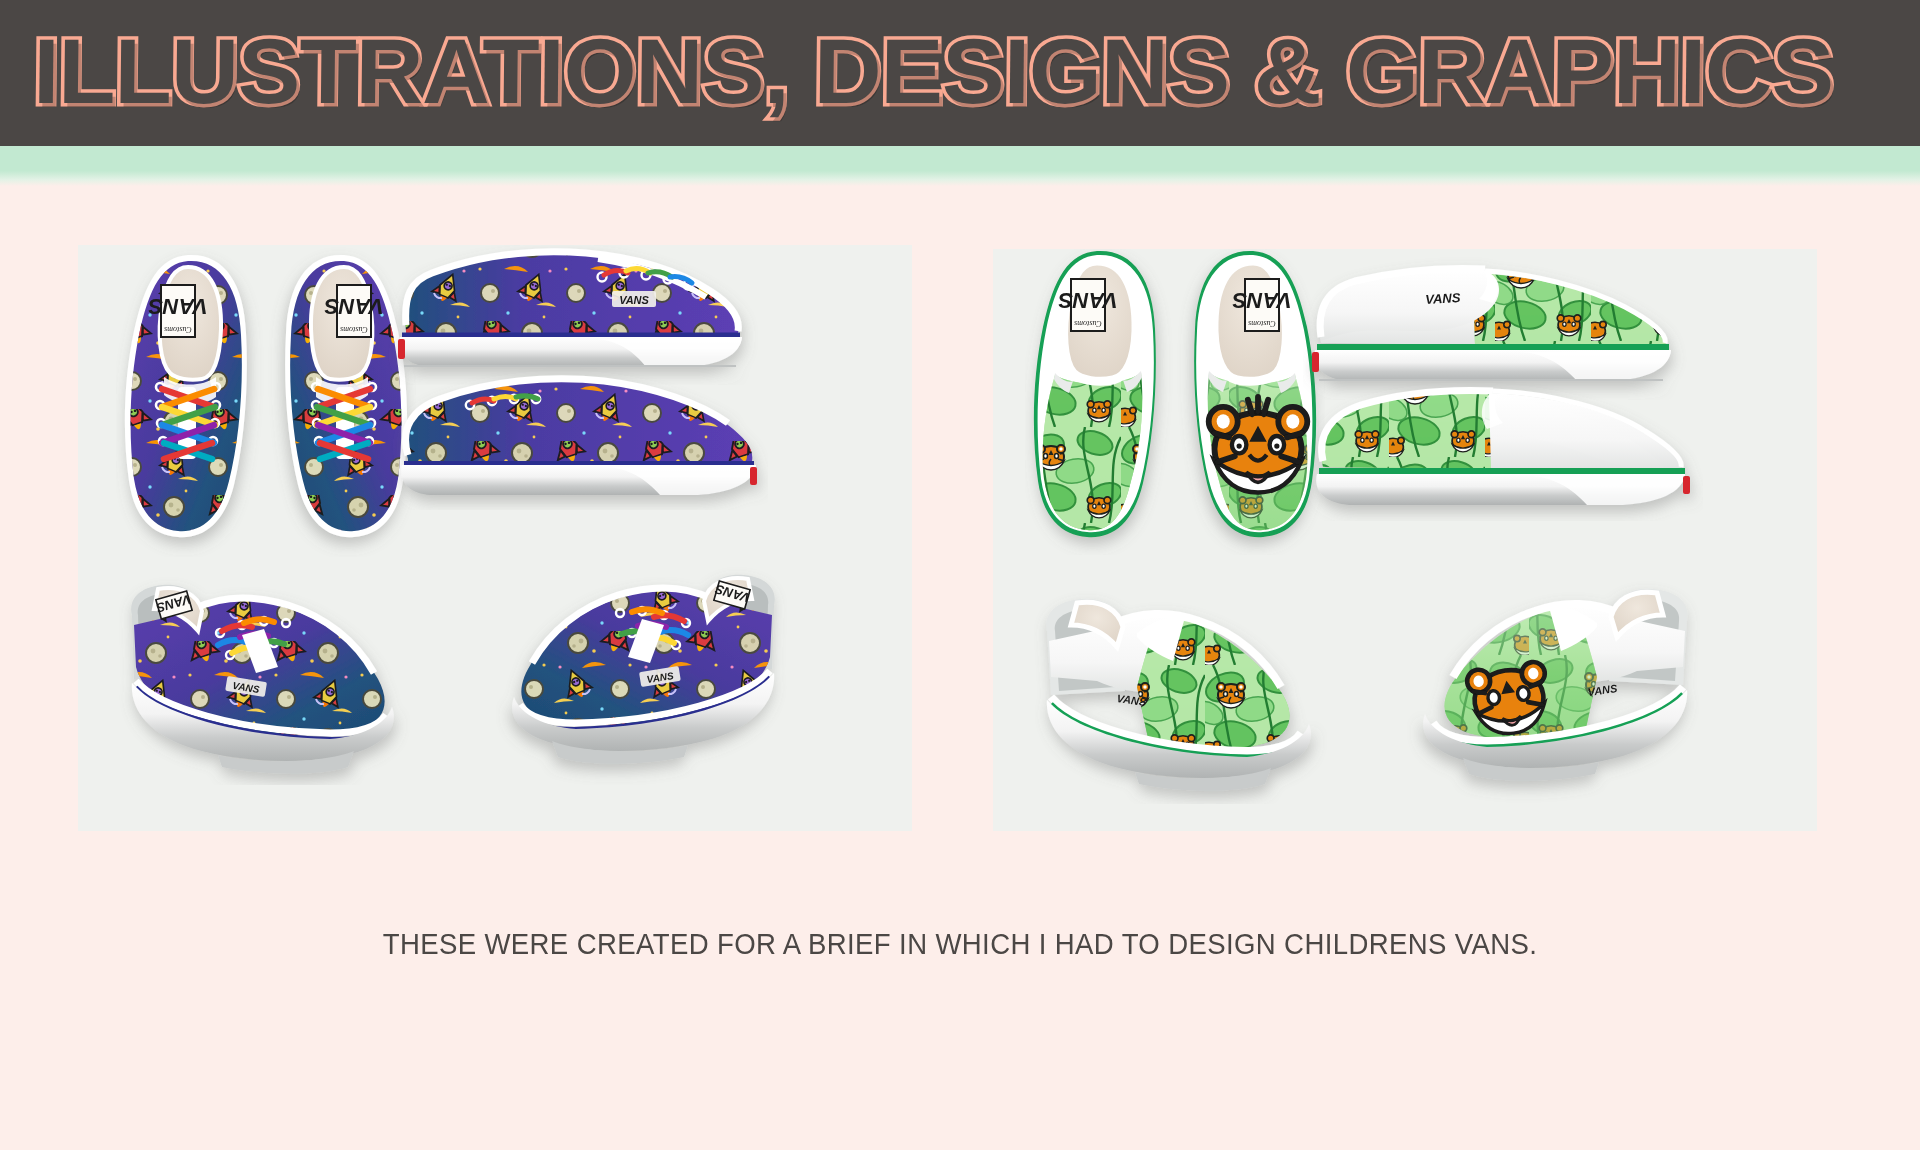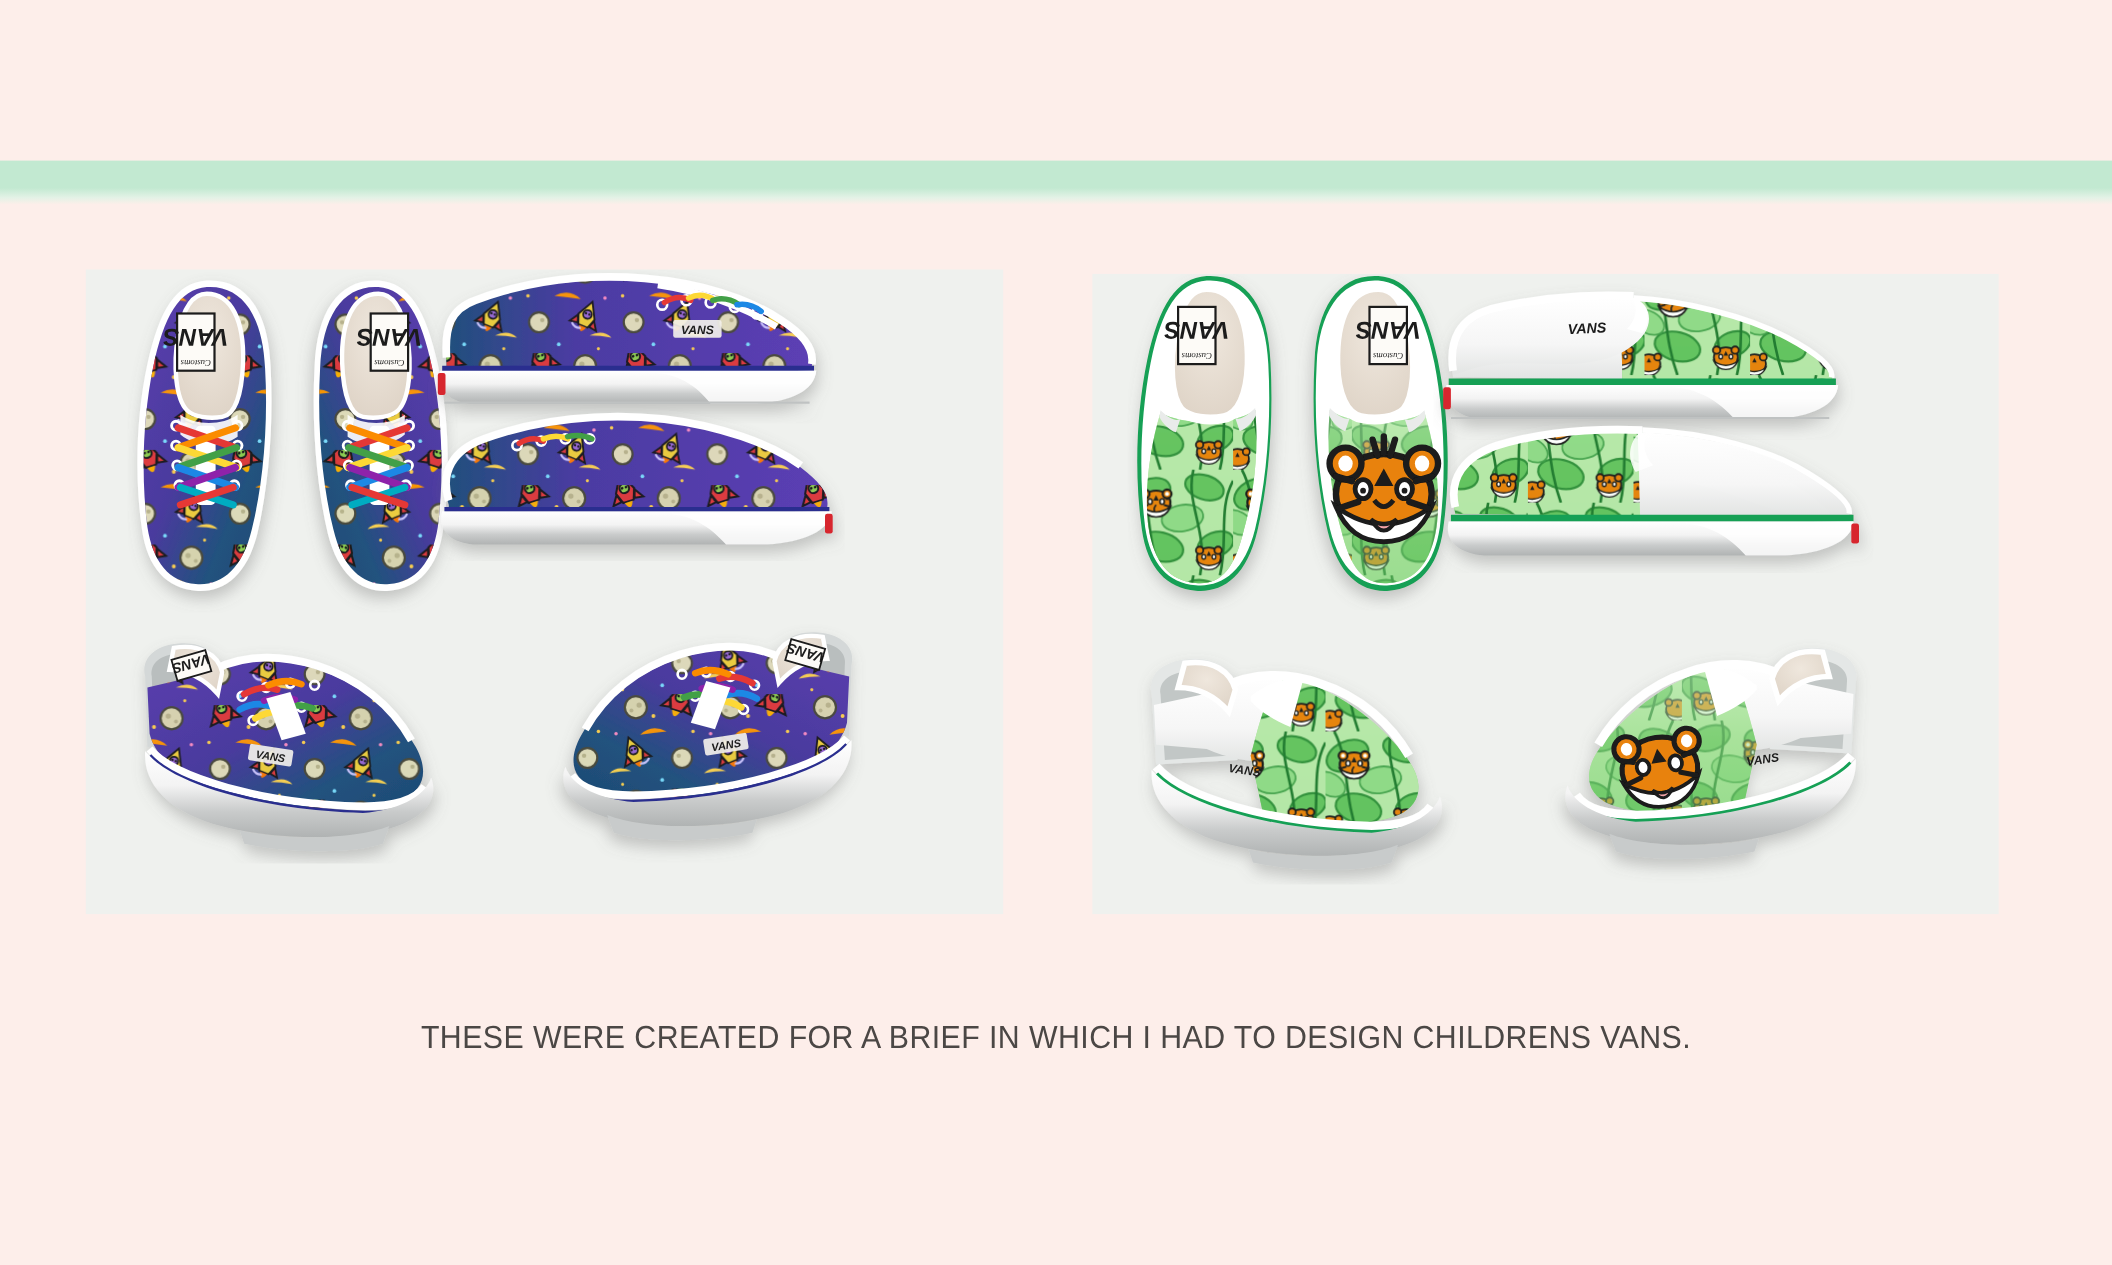--- a/index.html
+++ b/index.html
@@ -53,20 +53,23 @@
     color:#4b4745;
     transform:scaleX(.95);
     white-space:nowrap;
   }
 </style>
 </head>
 <body>
 
 <div id="page">
 
+  <div class="header-band">
+    <div class="header-title">ILLUSTRATIONS, DESIGNS &amp; GRAPHICS</div>
+  </div>
   <div class="green-band"></div>
 
   <div class="panel" id="panel-left">
 
     <svg width="0" height="0" style="position:absolute">
       <defs>
         <linearGradient id="spaceCanvas" x1="0" y1="0" x2="1" y2="1">
           <stop offset="0%" stop-color="#5a3fae"></stop>
           <stop offset="45%" stop-color="#4a3a9e"></stop>
           <stop offset="75%" stop-color="#22527e"></stop>

